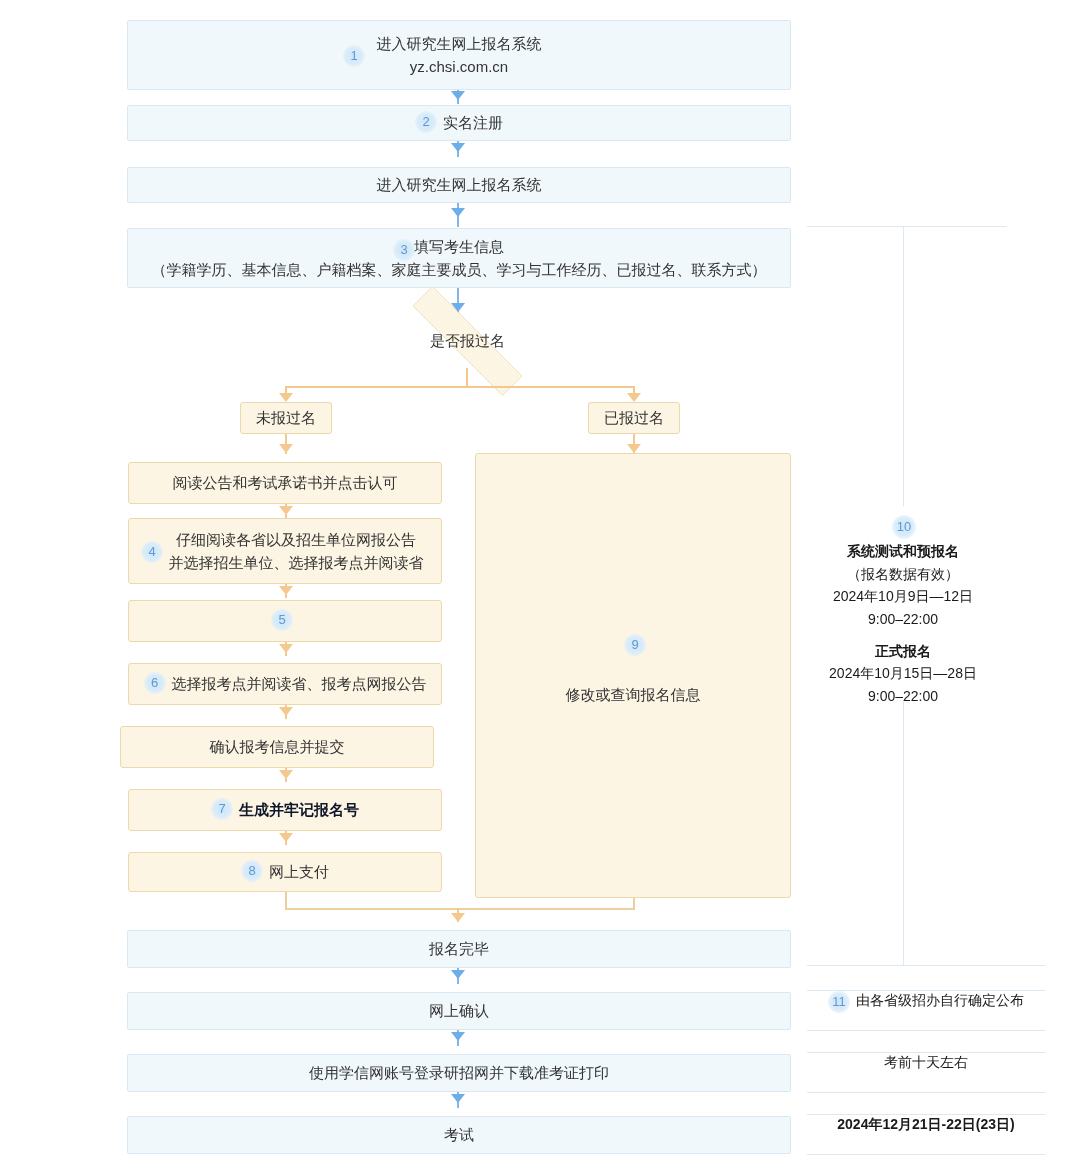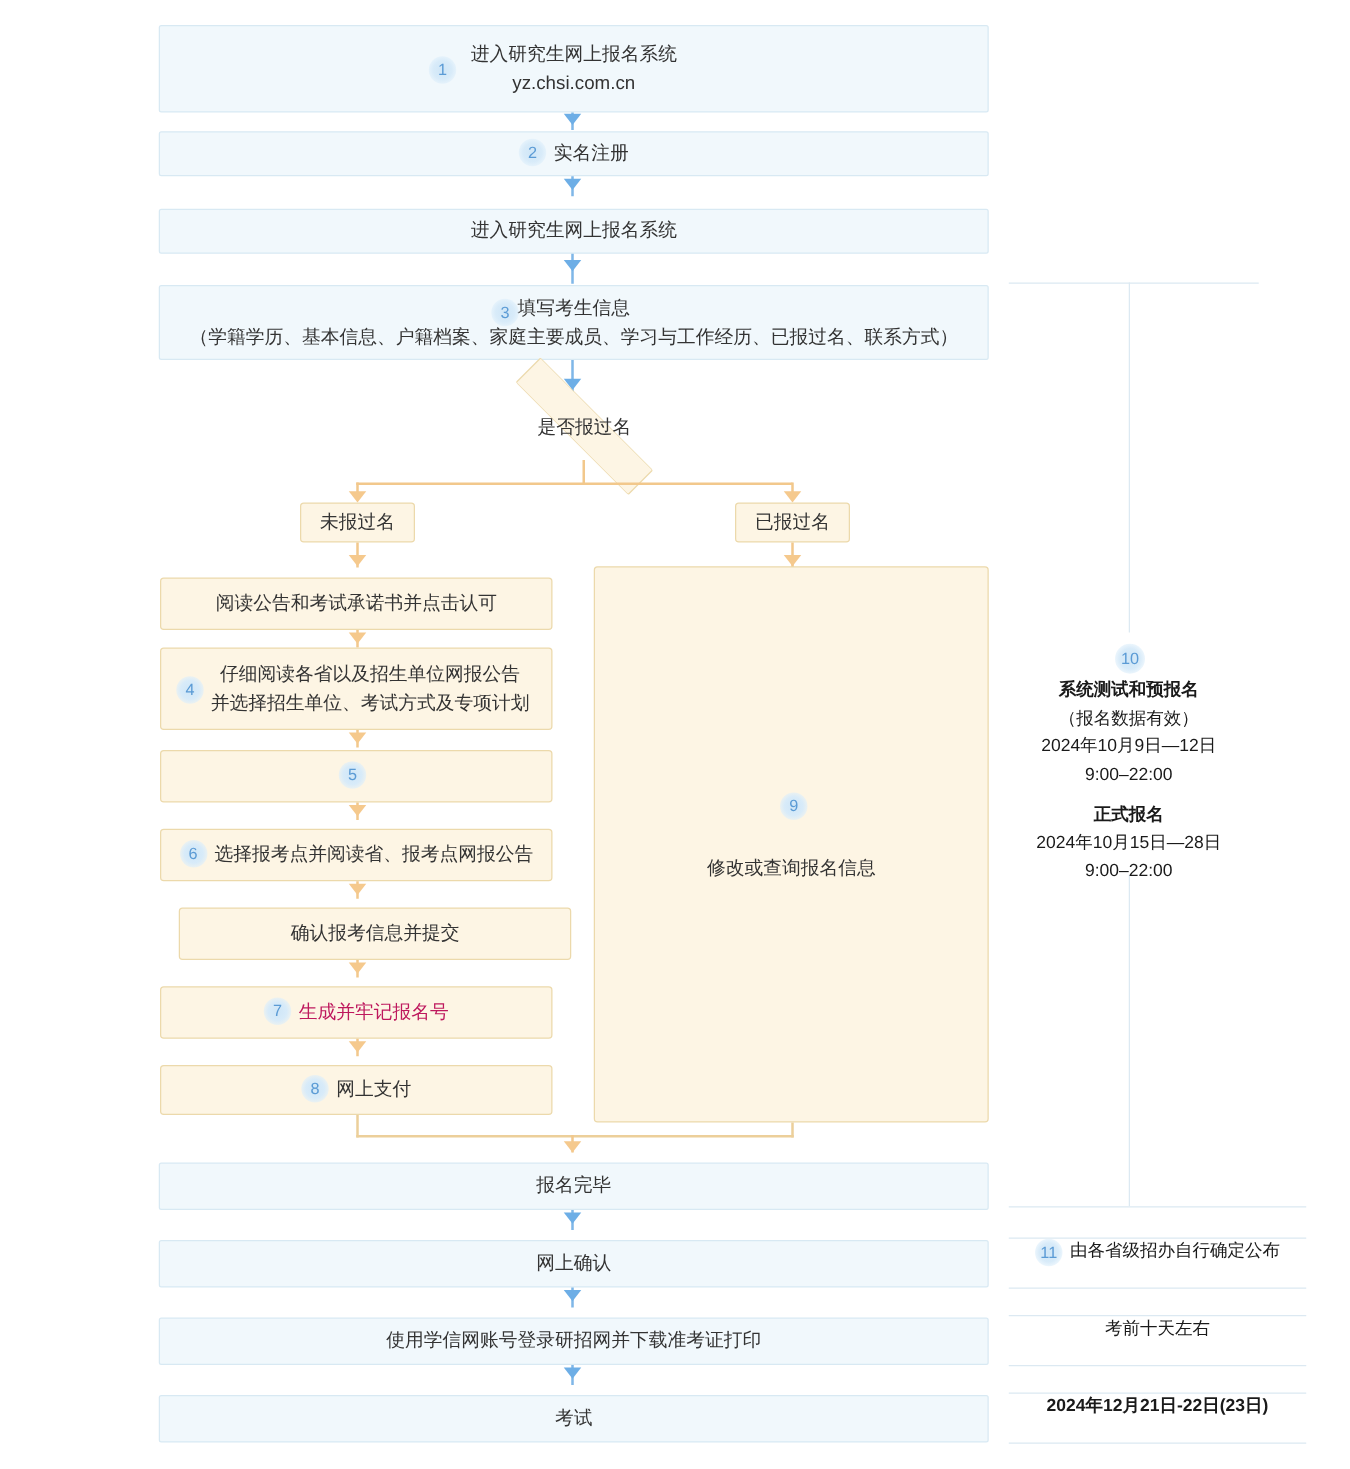--- a/index.html
+++ b/index.html
@@ -110,21 +110,21 @@
     position:absolute;
     display:flex;
     align-items:flex-start;
     justify-content:center;
     font-size:14px;
     color:#1a1a1a;
     white-space:nowrap;
   }
   .side-line.bold{font-weight:bold;}
 
-  .red{color:#be185d;font-weight:normal;}
+  .red{color:#0f172a;font-weight:bold;}
 </style>
 </head>
 <body>
 
 <div id="page">
 
   <div class="node blue" style="left:127px; top:20px; width:664px; height:70px;">
     <span class="badge std" style="left:215px; top:24px;">1</span>
     <span class="txt">
       <span>进入研究生网上报名系统</span>
@@ -188,40 +188,40 @@
   <div class="node cream" style="left:128px; top:462px; width:314px; height:42px;">
     <span>阅读公告和考试承诺书并点击认可</span>
   </div>
   <div class="ln v tan" style="left:285px; top:504px; height:14px;"></div>
   <div class="arrow tan" style="left:279px; top:506px;"></div>
 
   <div class="node cream" style="left:128px; top:518px; width:314px; height:66px;">
     <span class="badge std" style="left:12px; top:22px;">4</span>
     <span class="txt" style="padding-left:22px;">
       <span>仔细阅读各省以及招生单位网报公告</span>
-      <span class="l2">并选择招生单位、考试方式及专项计划</span>
+      <span class="l2">并选择招生单位、选择报考点并阅读省</span>
     </span>
   </div>
   <div class="ln v tan" style="left:285px; top:584px; height:14px;"></div>
   <div class="arrow tan" style="left:279px; top:586px;"></div>
 
   <div class="node cream" style="left:128px; top:600px; width:314px; height:42px;">
     <span class="badge">5</span>
   </div>
   <div class="ln v tan" style="left:285px; top:642px; height:14px;"></div>
   <div class="arrow tan" style="left:279px; top:644px;"></div>
 
   <div class="node cream" style="left:128px; top:663px; width:314px; height:42px;">
     <span class="badge">6</span>
     <span>选择报考点并阅读省、报考点网报公告</span>
   </div>
   <div class="ln v tan" style="left:285px; top:705px; height:14px;"></div>
   <div class="arrow tan" style="left:279px; top:707px;"></div>
 
-  <div class="node cream" style="left:143px; top:726px; width:314px; height:42px;">
+  <div class="node cream" style="left:120px; top:726px; width:314px; height:42px;">
     <span>确认报考信息并提交</span>
   </div>
   <div class="ln v tan" style="left:285px; top:768px; height:14px;"></div>
   <div class="arrow tan" style="left:279px; top:770px;"></div>
 
   <div class="node cream" style="left:128px; top:789px; width:314px; height:42px;">
     <span class="badge">7</span>
     <span class="red">生成并牢记报名号</span>
   </div>
   <div class="ln v tan" style="left:285px; top:831px; height:14px;"></div>

